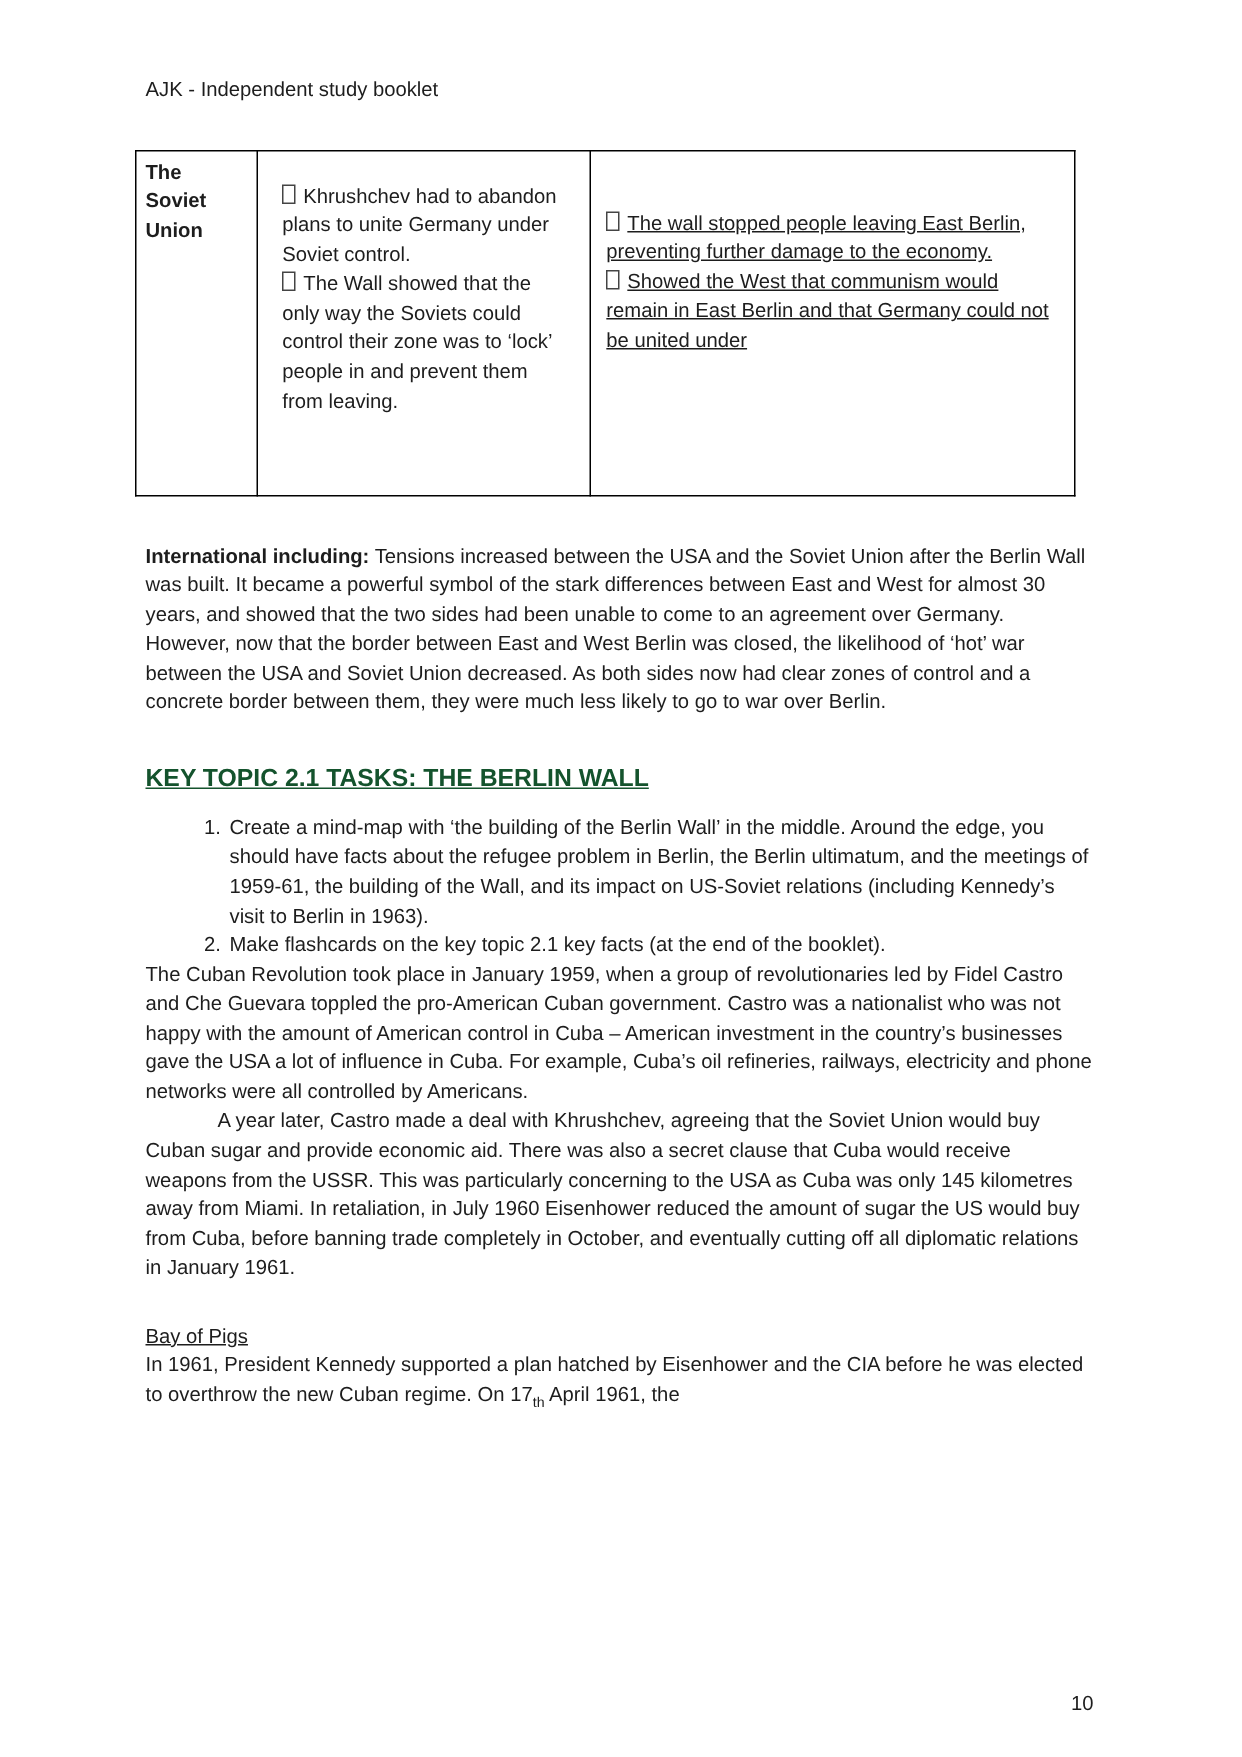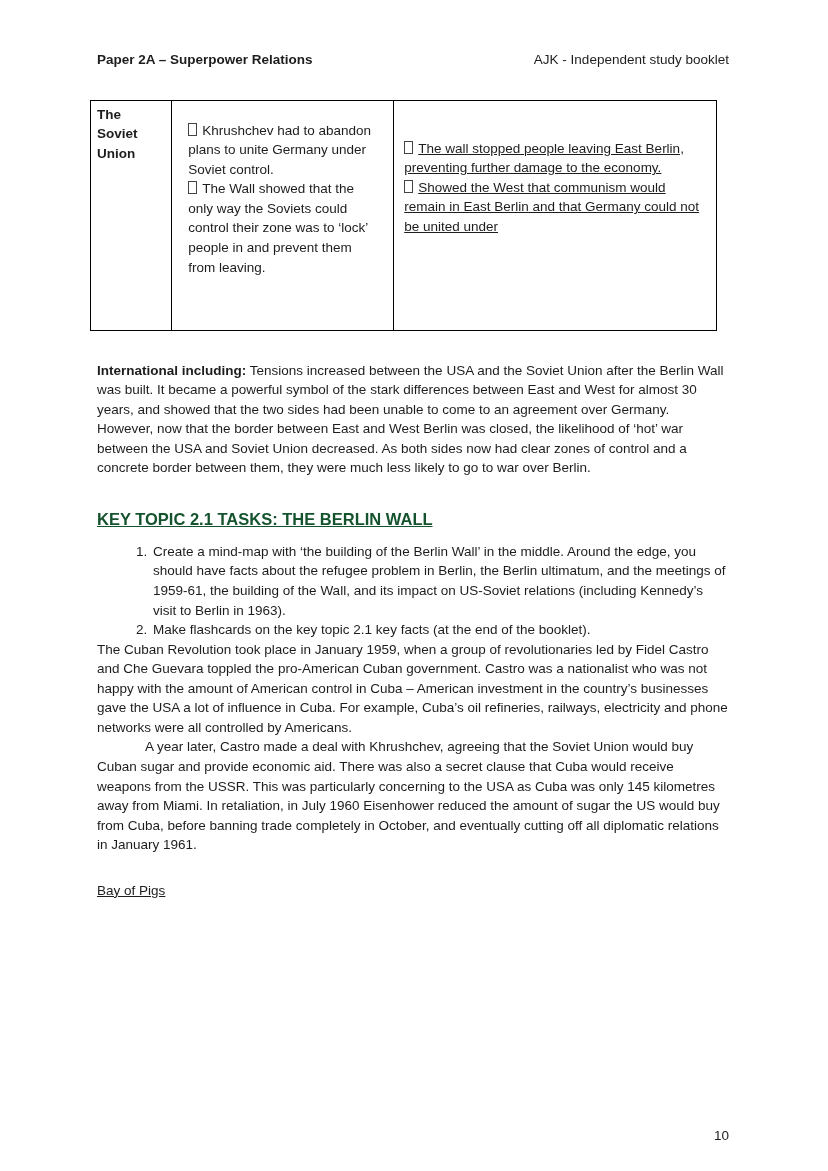--- a/index.html
+++ b/index.html
@@ -80,21 +80,20 @@
     right: 99px;
     font-size: 13.5px;
   }
 </style>
 </head>
 <body>
 
 <div class="page">
 
   <div class="header-row">
-    <span class="header-left">Paper 2A – Superpower Relations</span>
     <span class="header-right">AJK - Independent study booklet</span>
   </div>
 
   <table class="soviet-table">
     <tbody>
         <tr>
       <td class="col-header">The Soviet Union</td>
       <td class="col-mid">
         <p class="bullet-line"><span class="tofu"></span><span>Khrushchev had to abandon plans to unite Germany under Soviet control.</span></p>
         <p class="bullet-line"><span class="tofu"></span><span>The Wall showed that the only way the Soviets could control their zone was to ‘lock’ people in and prevent them from leaving.</span></p>
@@ -116,16 +115,17 @@
   <ol class="task-list">
     <li>Create a mind-map with ‘the building of the Berlin Wall’ in the middle. Around the edge, you should have facts about the refugee problem in Berlin, the Berlin ultimatum, and the meetings of 1959-61, the building of the Wall, and its impact on US-Soviet relations (including Kennedy’s visit to Berlin in 1963).</li>
     <li>Make flashcards on the key topic 2.1 key facts (at the end of the booklet).</li>
   </ol>
 
 
   <p class="para">The Cuban Revolution took place in January 1959, when a group of revolutionaries led by Fidel Castro and Che Guevara toppled the pro-American Cuban government. Castro was a nationalist who was not happy with the amount of American control in Cuba – American investment in the country’s businesses gave the USA a lot of influence in Cuba. For example, Cuba’s oil refineries, railways, electricity and phone networks were all controlled by Americans.</p>
   <p class="para indented">A year later, Castro made a deal with Khrushchev, agreeing that the Soviet Union would buy Cuban sugar and provide economic aid. There was also a secret clause that Cuba would receive weapons from the USSR. This was particularly concerning to the USA as Cuba was only 145 kilometres away from Miami. In retaliation, in July 1960 Eisenhower reduced the amount of sugar the US would buy from Cuba, before banning trade completely in October, and eventually cutting off all diplomatic relations in January 1961.</p>
 
   <p class="subheading">Bay of Pigs</p>
+  <p class="para"><span>In 1961, President Kennedy supported a plan hatched by Eisenhower and the CIA before he was elected to overthrow the new Cuban regime. On 17</span><sub class="small-sub">th</sub><span> April 1961, the</span></p>
 
   <div class="page-number">10</div>
 
 </div>
 
 </body></html>

